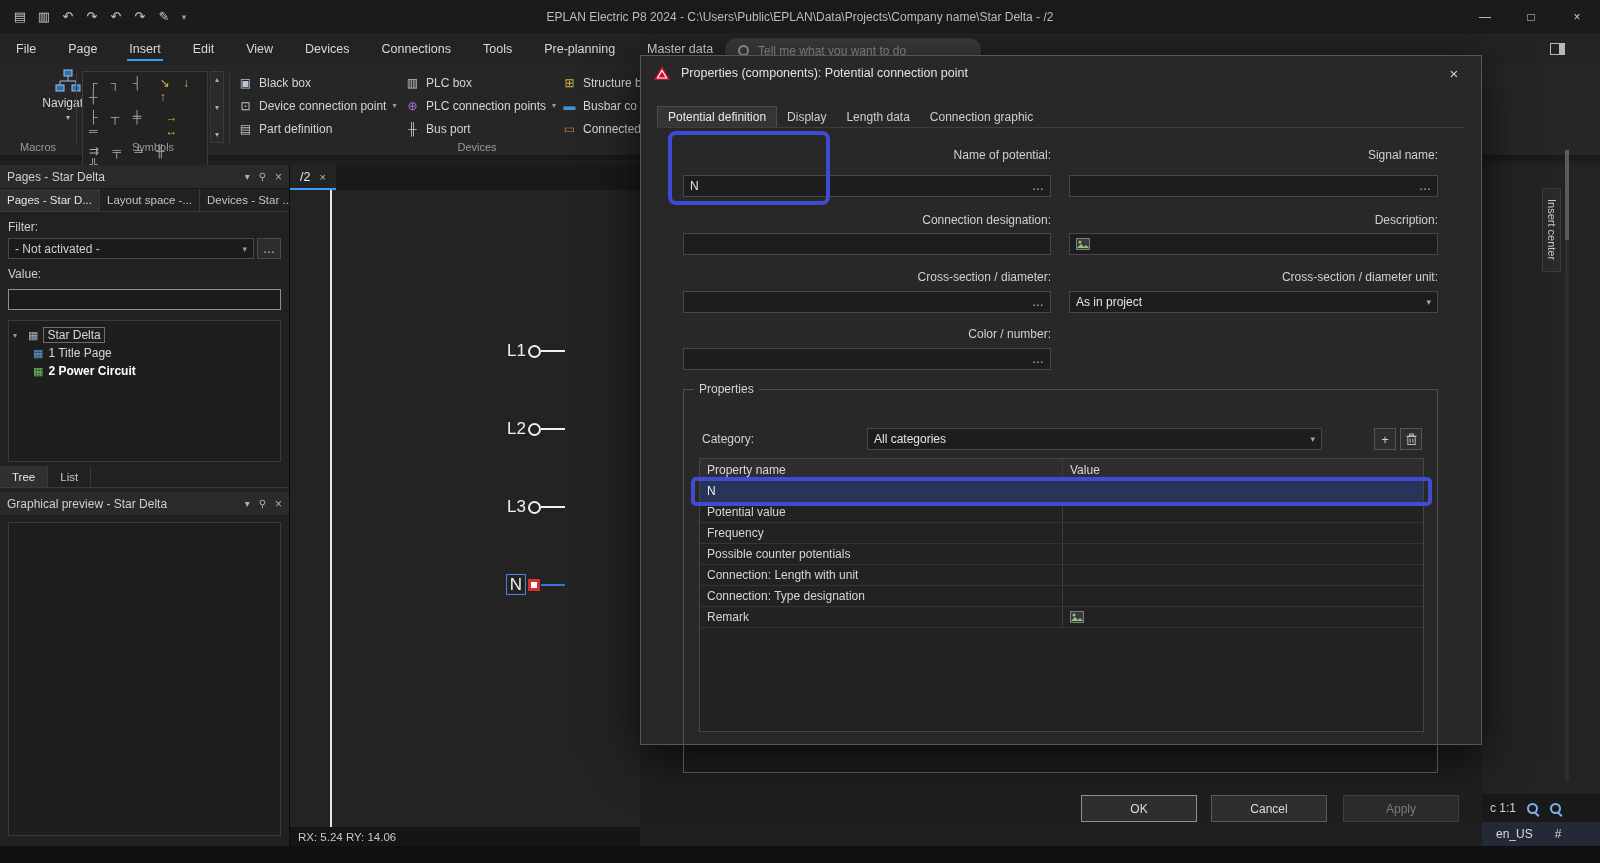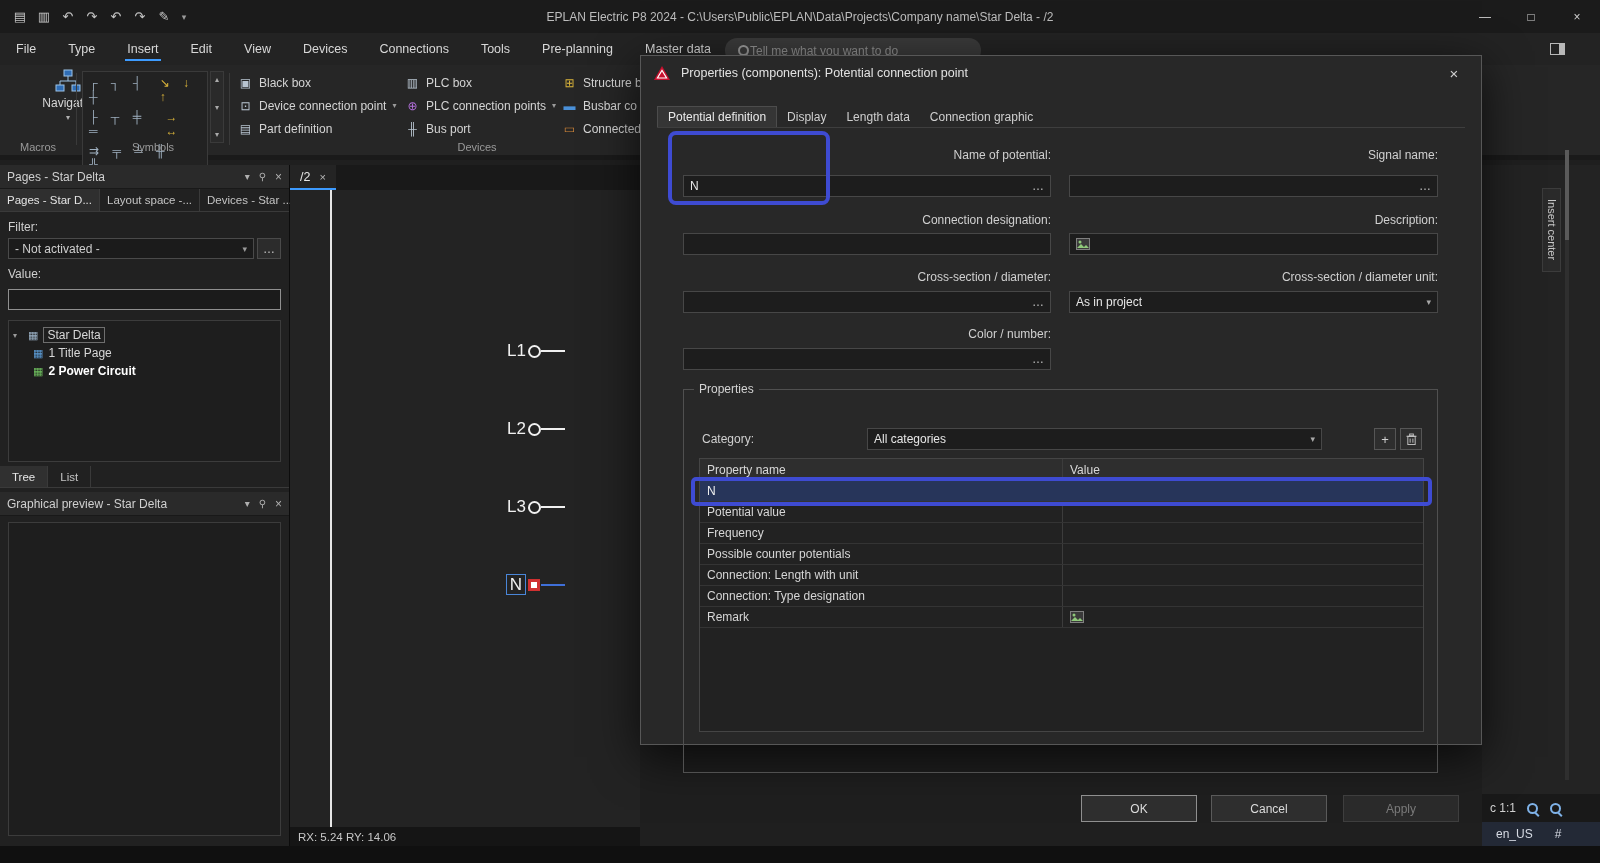--- a/index.html
+++ b/index.html
@@ -13,21 +13,21 @@
   .qat .ico { width:20px; height:22px; display:flex; align-items:center; justify-content:center; color:#c6c6c6; font-size:13px; }
   .qat .ico.small { width:12px; font-size:9px; color:#9a9a9a; }
   .title-text { position:absolute; left:0; right:0; text-align:center; color:#bdbdbd; font-size:12px; pointer-events:none; }
   .win-controls { margin-left:auto; display:flex; z-index:2; }
   .win-btn { width:46px; height:33px; display:flex; align-items:center; justify-content:center; color:#cfcfcf; font-size:12px; }
 
   
   .menubar { position:absolute; left:0; top:33px; width:1600px; height:32px; background:#232323; display:flex; align-items:center; }
   .menu-item { padding:0 16px; height:100%; display:flex; align-items:center; color:#d8d8d8; position:relative; font-size:12.5px; }
   .menu-item.active::after { content:""; position:absolute; left:14px; right:14px; bottom:4px; height:2px; background:#3d9bff; }
-  .searchbox { position:absolute; left:725px; top:38px; width:256px; height:25px; background:#3a3a3a; border-radius:12px; display:flex; align-items:center; padding:0 12px; z-index:3; }
+  .searchbox { position:absolute; left:725px; top:38px; width:256px; height:25px; background:#3a3a3a; border-radius:12px; display:flex; align-items:center; gap:8px; padding:0 12px; z-index:3; }
   .searchbox input { background:transparent; border:none; outline:none; color:#c8c8c8; font-family:"Liberation Sans",sans-serif; font-size:12px; width:200px; }
   .searchbox input::placeholder { color:#8f8f8f; }
   .mag { position:relative; width:13px; height:13px; display:inline-block; color:#9a9a9a; flex:none; }
   .mag::before { content:""; position:absolute; left:1px; top:1px; width:7px; height:7px; border:2px solid currentColor; border-radius:50%; }
   .mag::after { content:""; position:absolute; left:10px; top:10px; width:5px; height:2px; background:currentColor; transform:rotate(45deg); transform-origin:0 0; }
 
   
   .ribbon { position:absolute; left:0; top:65px; width:1600px; height:95px; background:#262626; border-bottom:5px solid #1a1a1a; }
   .rgroup-label { position:absolute; bottom:2px; text-align:center; color:#9a9a9a; font-size:11px; }
   .vsep { position:absolute; top:8px; bottom:10px; width:1px; background:#3a3a3a; }
@@ -156,21 +156,21 @@
     <div class="title-text">EPLAN Electric P8 2024 - C:\Users\Public\EPLAN\Data\Projects\Company name\Star Delta - /2</div>
     <div class="win-controls">
       <div class="win-btn">—</div>
       <div class="win-btn">□</div>
       <div class="win-btn">×</div>
     </div>
   </div>
 
   <div class="menubar">
     <div class="menu-item">File</div>
-    <div class="menu-item">Type</div>
+    <div class="menu-item">Page</div>
     <div class="menu-item active">Insert</div>
     <div class="menu-item">Edit</div>
     <div class="menu-item">View</div>
     <div class="menu-item">Devices</div>
     <div class="menu-item">Connections</div>
     <div class="menu-item">Tools</div>
     <div class="menu-item">Pre-planning</div>
     <div class="menu-item">Master data</div>
   </div>
   <div class="searchbox">

